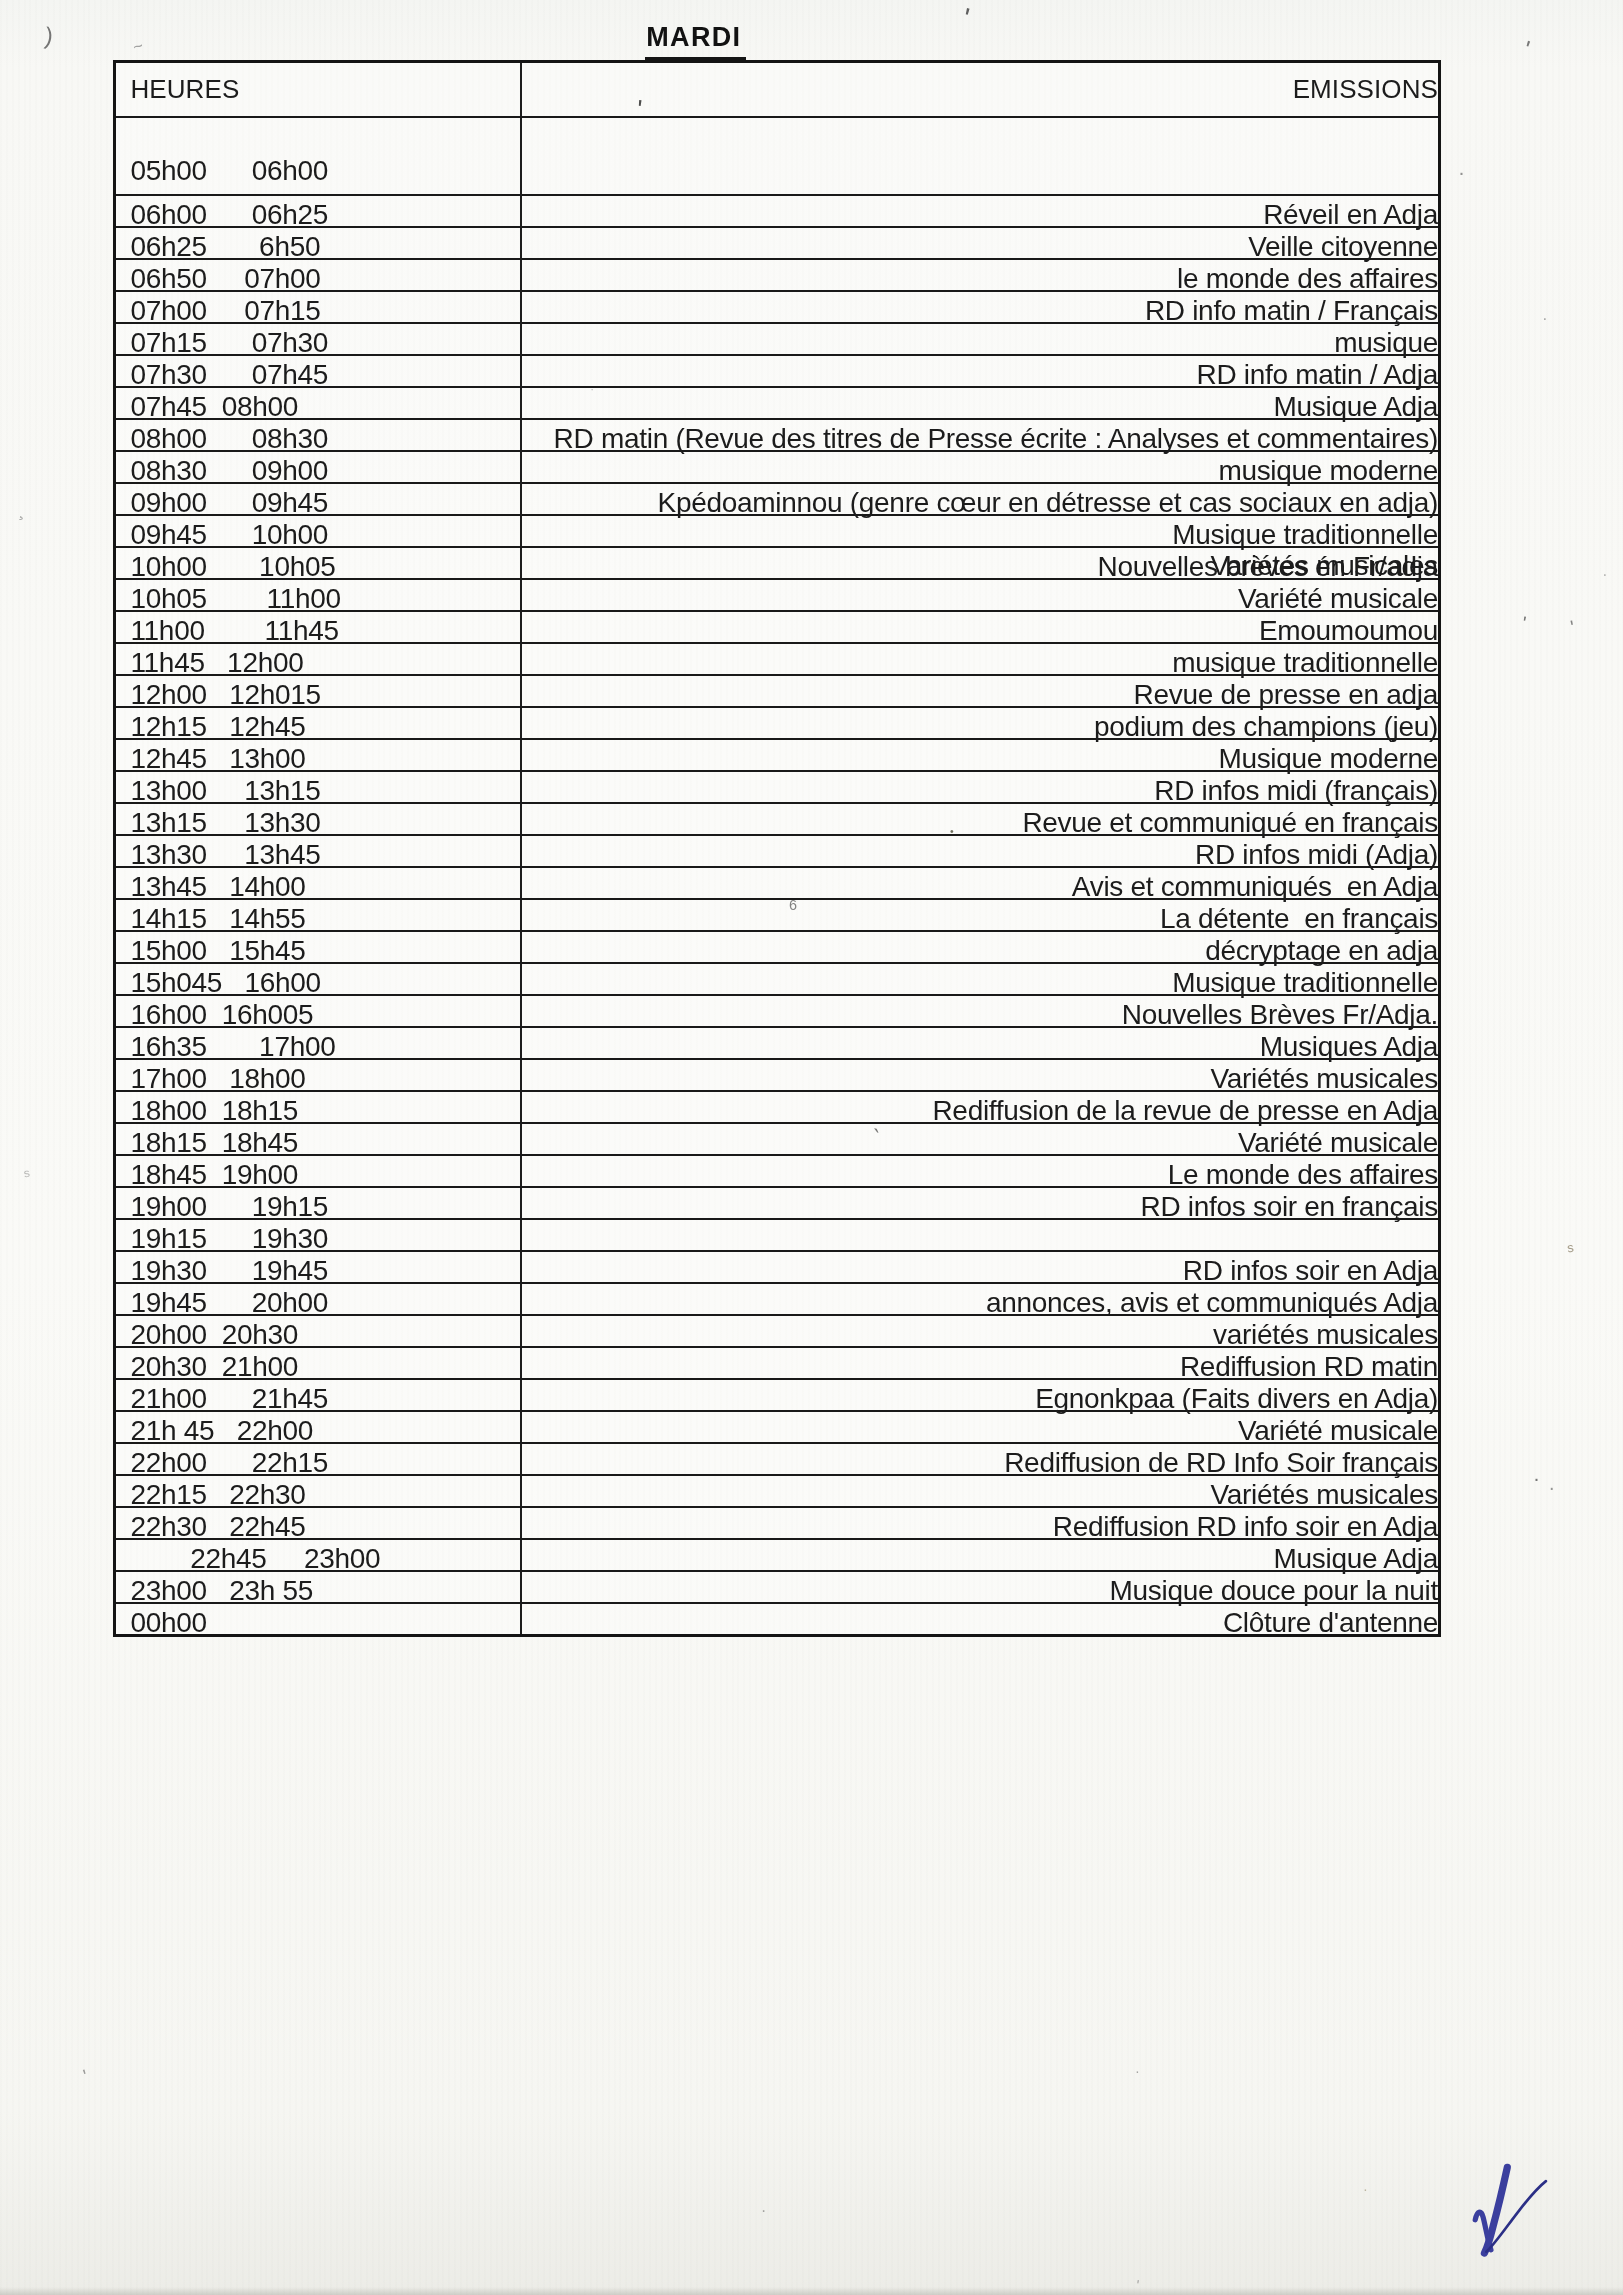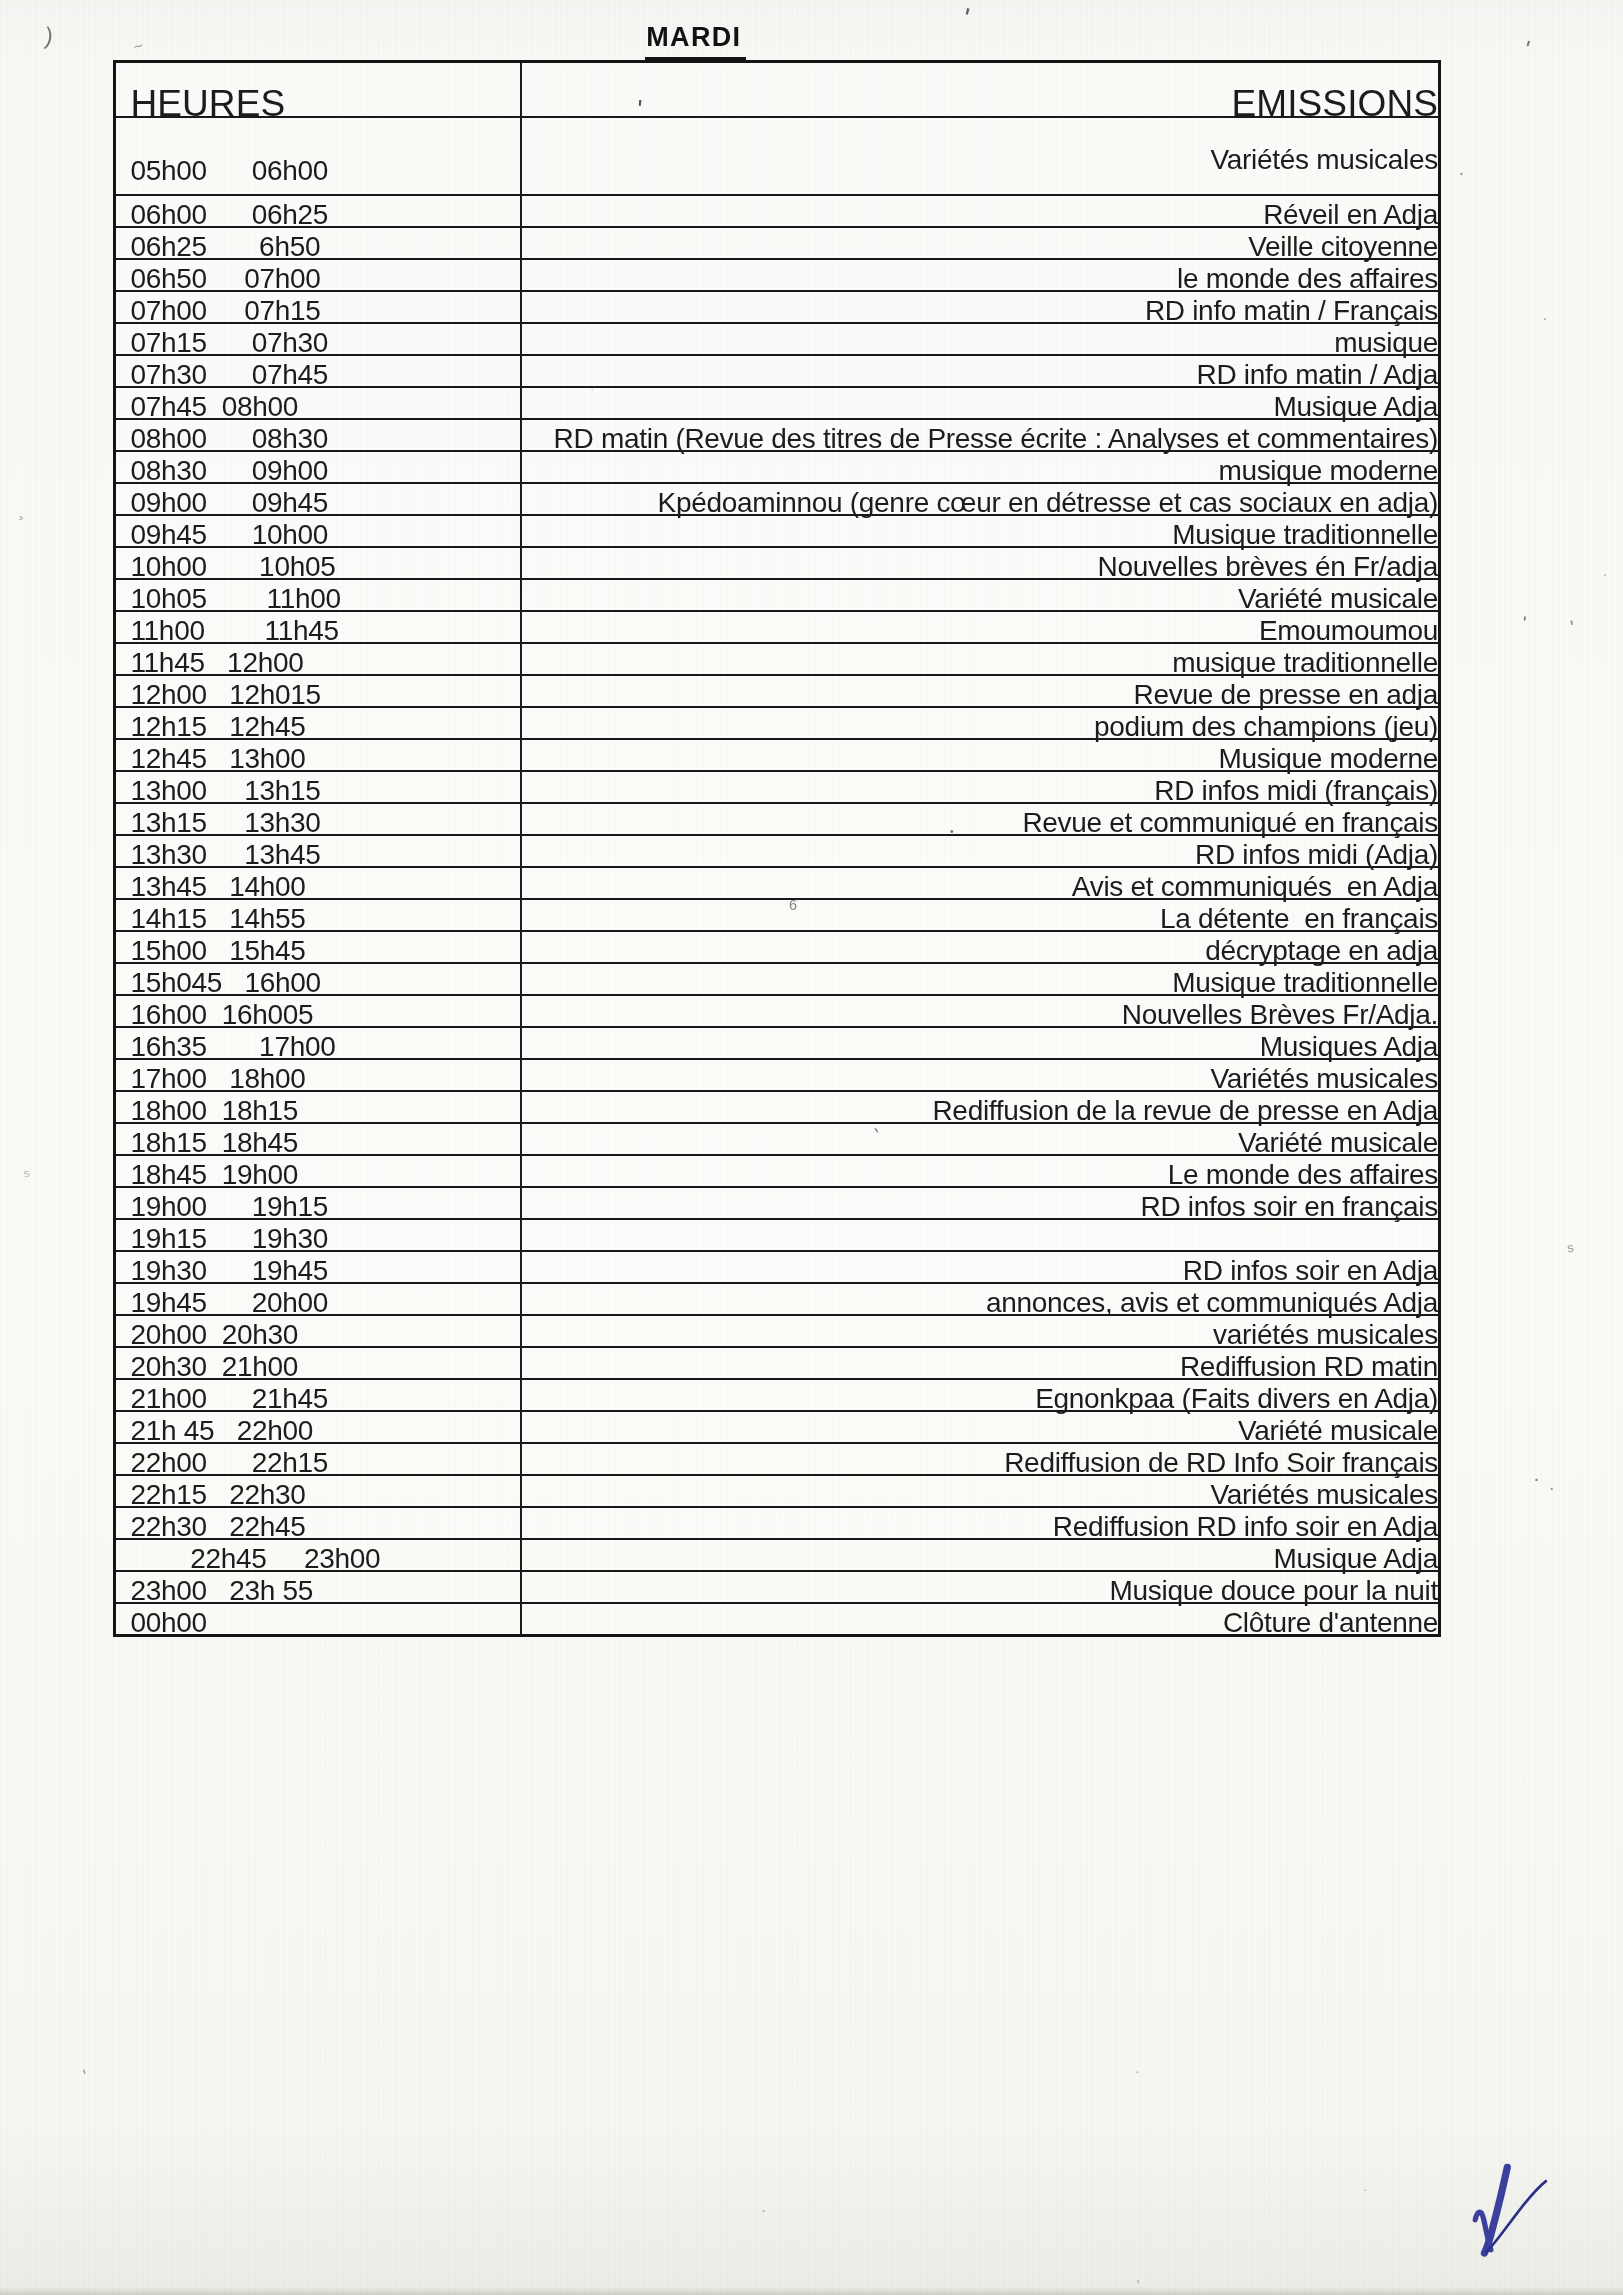--- a/index.html
+++ b/index.html
@@ -29,35 +29,35 @@
     box-sizing:border-box;
   }
   .row{
     display:flex;
     height:32px;
     border-top:2.6px solid #191919;
     box-sizing:border-box;
     font-size:28px;letter-spacing:-0.3px;
   }
   .row.header{height:53px;border-top:none;}
-  .row.first{height:78px;}
+  .row.first{height:78px;flex-direction:column;}
   .cell{box-sizing:border-box;white-space:pre;overflow:visible;}
   .cell.time{
     flex:0 0 406px;width:406px;
     border-right:2px solid #1d1d1d;
     padding-left:14.4px;
     line-height:37px;
   }
   .cell.em{
     flex:1;
     padding-left:19.6px;
     line-height:37px;
     text-align:right;
   }
-  .row.header .cell{line-height:normal;padding-top:20px;font-size:37px;letter-spacing:0.1px;}
+  .row.header .cell{line-height:normal;padding-top:11px;font-size:26px;letter-spacing:0.1px;}
   .row.first .cell{line-height:normal;}
   .row.first .cell.time{padding-top:37px;}
   .row.first .cell.em{padding-top:26px;}
   .speck{position:absolute;line-height:1;pointer-events:none;white-space:pre;}
   .pen-layer{position:absolute;inset:0;pointer-events:none;}
   .edge-bottom{
     position:absolute;left:0;right:0;bottom:0;height:7.9px;
     background:linear-gradient(180deg,rgba(0,0,0,0),rgba(135,135,124,0.30));
   }
 </style>

